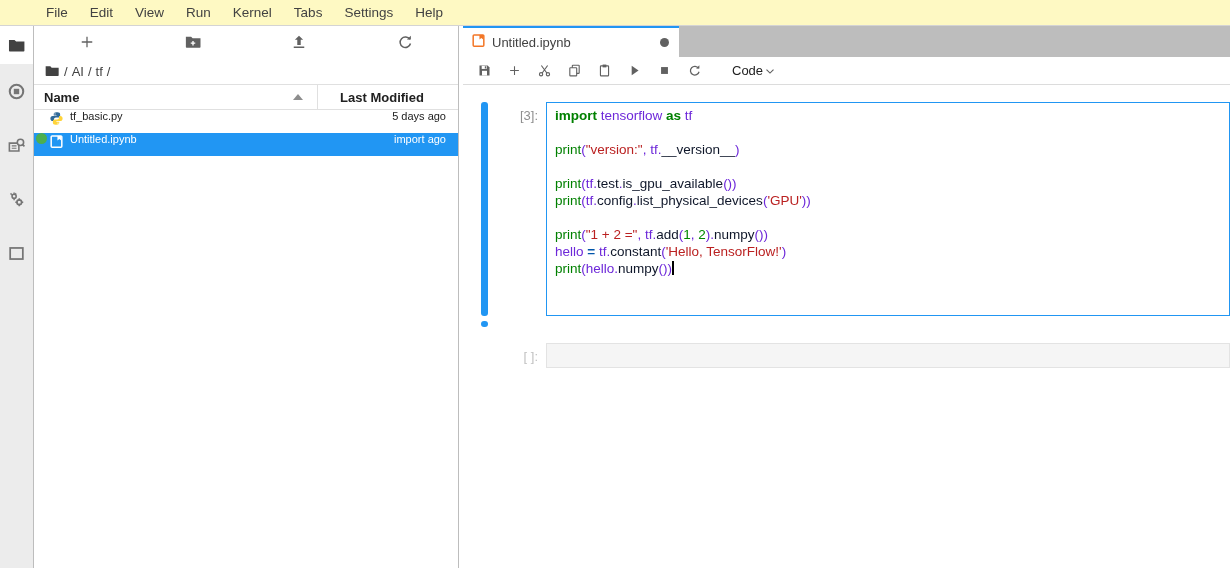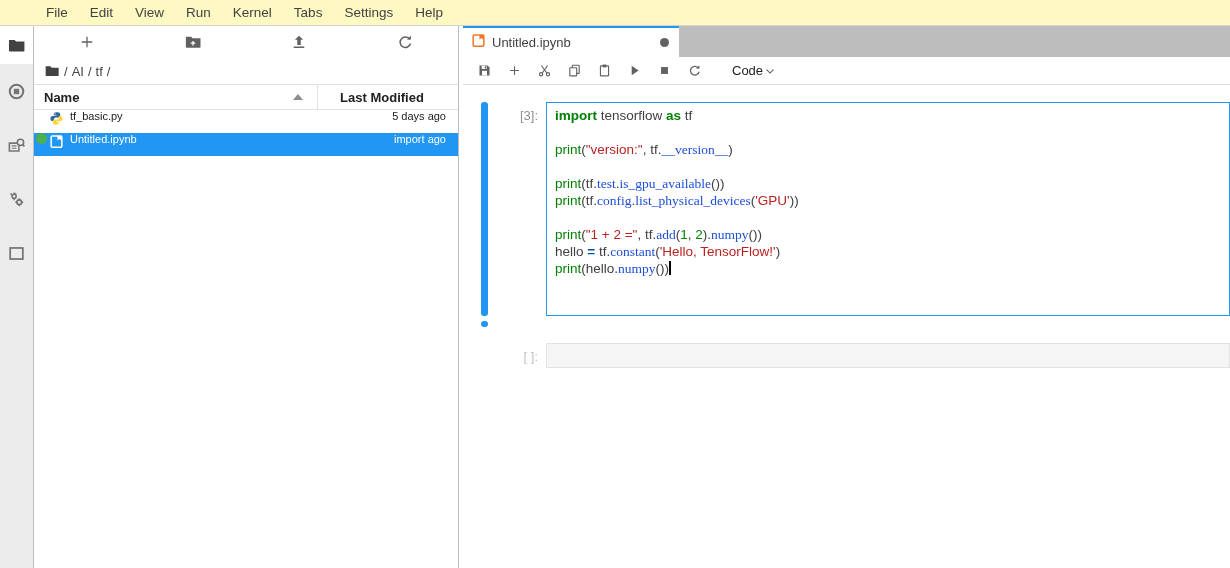--- a/index.html
+++ b/index.html
@@ -65,24 +65,24 @@
   .prompt { width:58px; flex:none; text-align:right; padding:6px 8px 0 0; font-size:13px; color:#8f8f8f; }
   .prompt.empty { color:#c2c2c2; }
   .cell-content { flex:1; min-width:0; }
 
   .input-box { border:1px solid #2196f3; background:#fff; padding:4px 0 4px 8px; }
   .input-box.idle { border:1px solid #e3e3e3; background:#f5f5f5; height:25px; }
   .code-line { height:17px; line-height:17px; font-size:13.5px; white-space:pre; }
   .tok-kw { color:#008000; font-weight:bold; }
   .tok-bi { color:#008000; }
   .tok-st { color:#ba2121; }
-  .tok-pr { color:#1d4ed8;font-family:Liberation Serif, serif; }
+  .tok-pr { color:#0f172a; }
   .tok-nu { color:#008800; }
   .tok-op { color:#0055aa; font-weight:600; }
-  .tok-pl { color:#404040; }
+  .tok-pl { color:#6d28d9; }
   .cursor { display:inline-block; width:1.5px; height:14px; background:#000; vertical-align:-2px; }
 
   .output-area { padding-top:1px; }
   .output-line { height:17px; line-height:17px; font-size:13.5px; color:#212121; white-space:pre; }
   .gap5 { height:5px; }
   .gap16 { height:16px; }
 </style>
 </head>
 <body>
 

